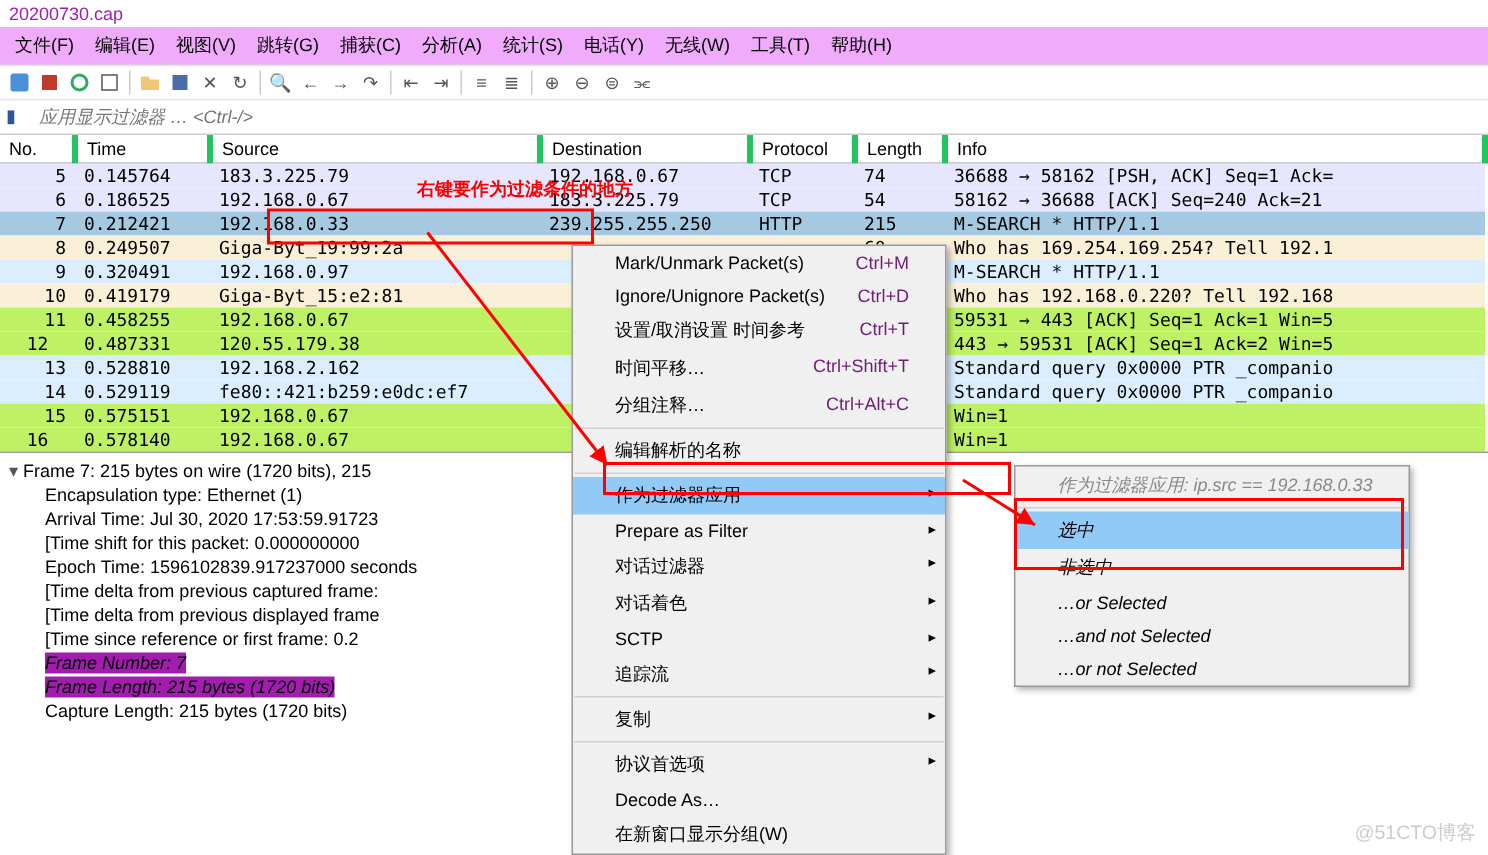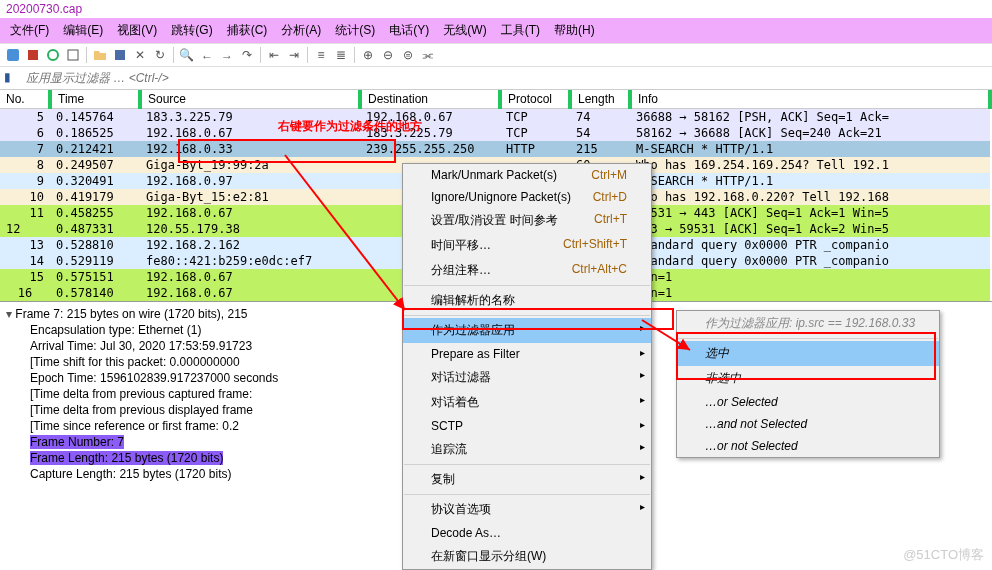--- a/index.html
+++ b/index.html
@@ -15,27 +15,27 @@
 .filter-input { flex:1; border:none; outline:none; font-style:italic; color:#888; padding:2px; }
 .packet-table { width:100%; border-collapse:collapse; }
 .packet-table th { text-align:left; font-weight:normal; background:#fff; border-right:4px solid #22c55e; border-bottom:1px solid #ccc; padding:2px 6px; position:relative; }
 .packet-table td { padding:1px 6px; white-space:nowrap; font-family:Consolas,monospace; font-size:12px; }
 .row-tcp { background:#e7e6ff; }
 .row-sel { background:#a6c9e2; }
 .row-arp { background:#faf0d7; }
 .row-udp { background:#daeeff; }
 .row-norm { background:#bef264; }
 .details { border-top:1px solid #999; padding:4px 6px; font-family:Consolas,monospace; font-size:12px; line-height:16px; }
-.details .hl { background:#8b5cf6; display:inline; }
+.details .hl { background:#a21caf; display:inline;font-style:italic; }
 .ctxmenu { position:absolute; background:#f0f0f0; border:1px solid #999; box-shadow:2px 2px 4px rgba(0,0,0,.3); min-width:250px; z-index:10; }
 .ctxmenu .item { display:flex; justify-content:space-between; padding:4px 24px 4px 28px; cursor:default; position:relative; }
 .ctxmenu .item.hl { background:#91c9f7; }
 .ctxmenu .divider { height:1px; background:#d0d0d0; margin:2px 1px; }
 .ctxmenu .arrow::after { content:"▸"; position:absolute; right:6px; font-size:10px; }
-.ctxmenu .shortcut { color:#a16207; margin-left:20px; }
+.ctxmenu .shortcut { color:#701a75; margin-left:20px; }
 .red-box { border:2px solid red; position:absolute; pointer-events:none; z-index:20; }
 .red-text { color:red; font-weight:bold; position:absolute; z-index:21; font-size:12px; }
 .watermark { position:absolute; right:8px; bottom:6px; color:#ccc; font-size:13px; }
 svg.red-arrow { position:absolute; z-index:19; pointer-events:none; }
 .tree-caret::before { content:"▾ "; color:#555; }
 </style>
 </head>
 <body>
 
 <div class="titlebar">20200730.cap</div>
@@ -190,21 +190,21 @@
       <tr class="row-norm">
         <td style="text-align: right;">11</td>
         <td>0.458255</td>
         <td>192.168.0.67</td>
         <td></td>
         <td></td>
         <td>55</td>
         <td>59531 → 443 [ACK] Seq=1 Ack=1 Win=5</td>
       </tr>
       <tr class="row-norm">
-        <td style="text-align: left;">12</td>
+        <td style="text-align: center;">12</td>
         <td>0.487331</td>
         <td>120.55.179.38</td>
         <td></td>
         <td></td>
         <td>66</td>
         <td>443 → 59531 [ACK] Seq=1 Ack=2 Win=5</td>
       </tr>
       <tr class="row-udp">
         <td style="text-align: right;">13</td>
         <td>0.528810</td>
@@ -251,21 +251,21 @@
   <div style="padding-left:24px">[Time shift for this packet: 0.000000000 </div>
   <div style="padding-left:24px">Epoch Time: 1596102839.917237000 seconds</div>
   <div style="padding-left:24px">[Time delta from previous captured frame:</div>
   <div style="padding-left:24px">[Time delta from previous displayed frame</div>
   <div style="padding-left:24px">[Time since reference or first frame: 0.2</div>
   <div style="padding-left:24px"><span class="hl">Frame Number: 7</span></div>
   <div style="padding-left:24px"><span class="hl">Frame Length: 215 bytes (1720 bits)</span></div>
   <div style="padding-left:24px">Capture Length: 215 bytes (1720 bits)</div>
 </div>
 
-<div class="ctxmenu" style="left:402px; top:163px;">
+<div class="ctxmenu" style="left:381px; top:163px;">
   <div class="item">
       <span>Mark/Unmark Packet(s)</span>
       <span class="shortcut">Ctrl+M</span>
     </div>
   <div class="item">
       <span>Ignore/Unignore Packet(s)</span>
       <span class="shortcut">Ctrl+D</span>
     </div>
   <div class="item">
       <span>设置/取消设置 时间参考</span>

